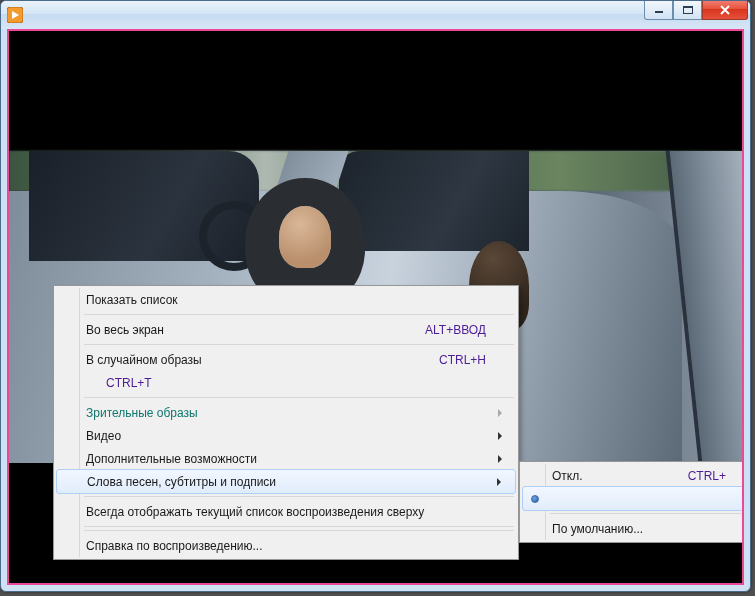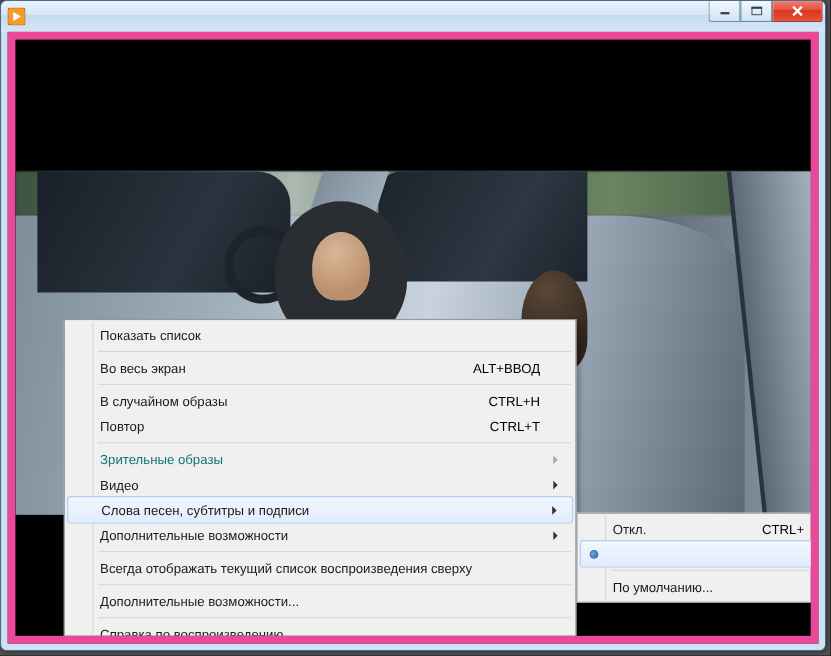--- a/index.html
+++ b/index.html
@@ -25,21 +25,21 @@
 }
 .win-btn.min { border-bottom-left-radius: 3px; }
 .win-btn.close {
   width: 46px; border-bottom-right-radius: 3px;
   background: linear-gradient(to bottom,#f07a6e 0%,#e7513a 45%,#d8351e 46%,#e7513a 100%);
   color: #fff; border-color: #9c3a2c;
 }
 .win-btn svg { display:block; }
 
 .client {
-  flex: 1; margin: 0 6px 6px 6px; background: #000; border: 7px solid #ec4899;
+  flex: 1; margin: 0 6px 6px 6px; background: #000; border: 2px solid #ec4899;
   position: relative; overflow: hidden;
 }
 .video-frame {
   position: absolute; left: 0; right: 0; top: 120px; height: 312px;
   background: linear-gradient(to right,
     #2c333d 0%, #3b434f 6%, #5c6b7a 14%, #6d7b89 22%,
     #9aa6b0 30%, #5b6773 40%, #2d3b4a 55%, #3c4b5a 70%,
     #6b7785 85%, #8c98a6 100%);
 }
 
@@ -66,21 +66,21 @@
 .ctx-menu {
   position: absolute; background: #f0f0f0; border: 1px solid #979797; padding: 2px;
   box-shadow: 3px 3px 4px rgba(0,0,0,0.25); font-size: 12px; color: #1a1a1a;
 }
 .ctx-main { left: 44px; top: 254px; width: 466px; }
 .ctx-sub  { left: 510px; top: 430px; width: 240px; }
 .mi {
   display: flex; align-items: center; height: 23px; padding: 0 30px 0 30px; position: relative;
 }
 .mi .lbl { flex: 1; white-space: nowrap; }
-.mi .sc  { color: #000000; margin-left: 20px; }
+.mi .sc  { color: #4c1d95; margin-left: 20px; }
 .mi.hassub::after {
   content: ""; position: absolute; right: 10px; top: 50%; margin-top: -4px;
   border: 4px solid transparent; border-left-color: #333;
 }
 .mi.disabled { color: #0f766e; }
 .mi.disabled.hassub::after { border-left-color: #a8a8a8; }
 .mi.highlight {
   background: linear-gradient(to bottom,#f2f7ff,#e1ecfb);
   border: 1px solid #aecff7; border-radius: 3px; margin: -1px 0; height: 25px;
 }
@@ -148,47 +148,43 @@
         <span class="lbl">Во весь экран</span>
         <span class="sc">ALT+ВВОД</span>
       </div>
       <div class="sep"></div>
 
       <div class="mi">
         <span class="lbl">В случайном образы</span>
         <span class="sc">CTRL+H</span>
       </div>
       <div class="mi">
-        <span class="lbl">Повтор</span>
         <span class="sc">CTRL+T</span>
       </div>
       <div class="sep"></div>
 
       <div class="mi disabled hassub">
         <span class="lbl">Зрительные образы</span>
       </div>
       <div class="mi hassub">
         <span class="lbl">Видео</span>
       </div>
+      <div class="mi hassub">
+        <span class="lbl">Дополнительные возможности</span>
+      </div>
       <div class="mi hassub highlight">
         <span class="lbl">Слова песен, субтитры и подписи</span>
       </div>
-      <div class="mi hassub">
-        <span class="lbl">Дополнительные возможности</span>
-      </div>
       <div class="sep"></div>
 
       <div class="mi">
         <span class="lbl">Всегда отображать текущий список воспроизведения сверху</span>
       </div>
       <div class="sep"></div>
 
-      <div class="mi">
-        <span class="lbl">Дополнительные возможности...</span>
-      </div>
       <div class="sep"></div>
 
       <div class="mi">
         <span class="lbl">Справка по воспроизведению...</span>
       </div>
     </div>
 
     <div class="ctx-menu ctx-sub">
       <div class="gutter"></div>
 

